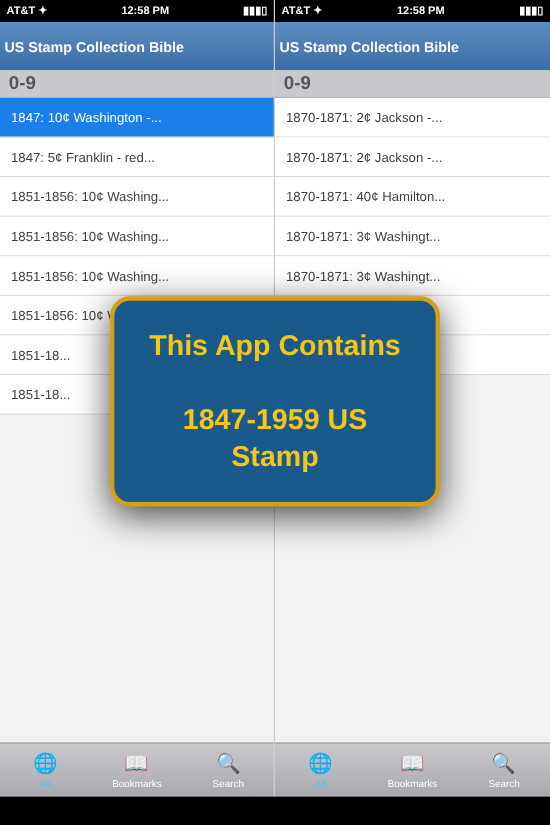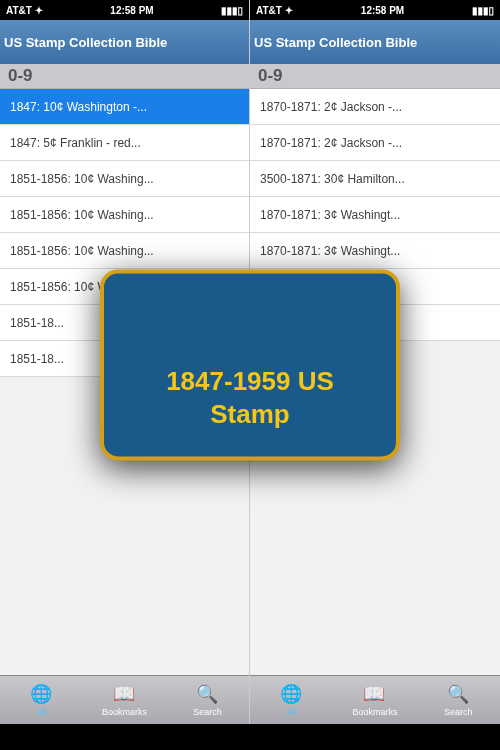--- a/index.html
+++ b/index.html
@@ -221,21 +221,21 @@
     </div>
 
     <div class="list-container">
       <div class="list-item">
         <span class="list-item-text">1870-1871: 2¢ Jackson -...</span>
       </div>
       <div class="list-item">
         <span class="list-item-text">1870-1871: 2¢ Jackson -...</span>
       </div>
       <div class="list-item">
-        <span class="list-item-text">3500-1871: 30¢ Hamilton...</span>
+        <span class="list-item-text">1870-1871: 40¢ Hamilton...</span>
       </div>
       <div class="list-item">
         <span class="list-item-text">1870-1871: 3¢ Washingt...</span>
       </div>
       <div class="list-item">
         <span class="list-item-text">1870-1871: 3¢ Washingt...</span>
       </div>
       <div class="list-item">
         <span class="list-item-text">...</span>
       </div>
@@ -255,19 +255,19 @@
       </div>
       <div class="tab-item">
         <span class="tab-icon">🔍</span>
         <span>Search</span>
       </div>
     </div>
   </div>
 
   <div class="overlay">
     <div class="overlay-text">
-      <br>
+      <span>This App Contains</span><br>
       <br>
       <span>1847-1959 US Stamp</span>
     </div>
   </div>
 
 </div>
 
 </body></html>

